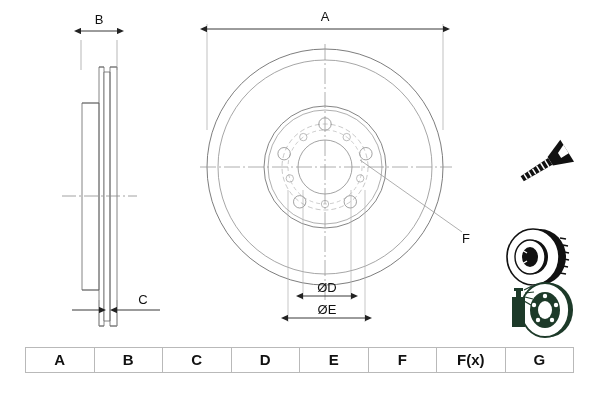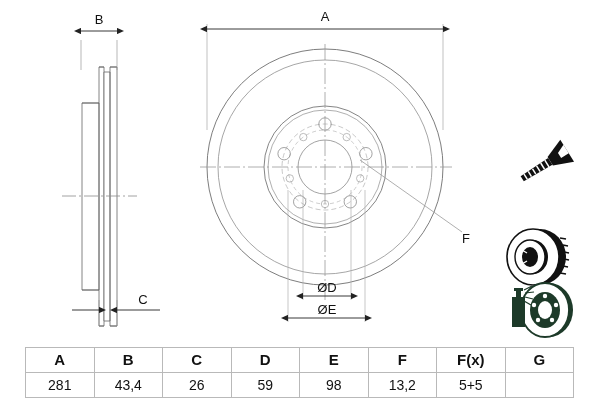--- a/index.html
+++ b/index.html
@@ -207,24 +207,14 @@
     <tr class="hdr">
       <td>A</td>
       <td>B</td>
       <td>C</td>
       <td>D</td>
       <td>E</td>
       <td>F</td>
       <td>F(x)</td>
       <td>G</td>
     </tr>
-    <tr class="vals">
-      <td>281</td>
-      <td>43,4</td>
-      <td>26</td>
-      <td>59</td>
-      <td>98</td>
-      <td>13,2</td>
-      <td>5+5</td>
-      <td></td>
-    </tr>
   </tbody>
 </table>
 
 </body></html>

